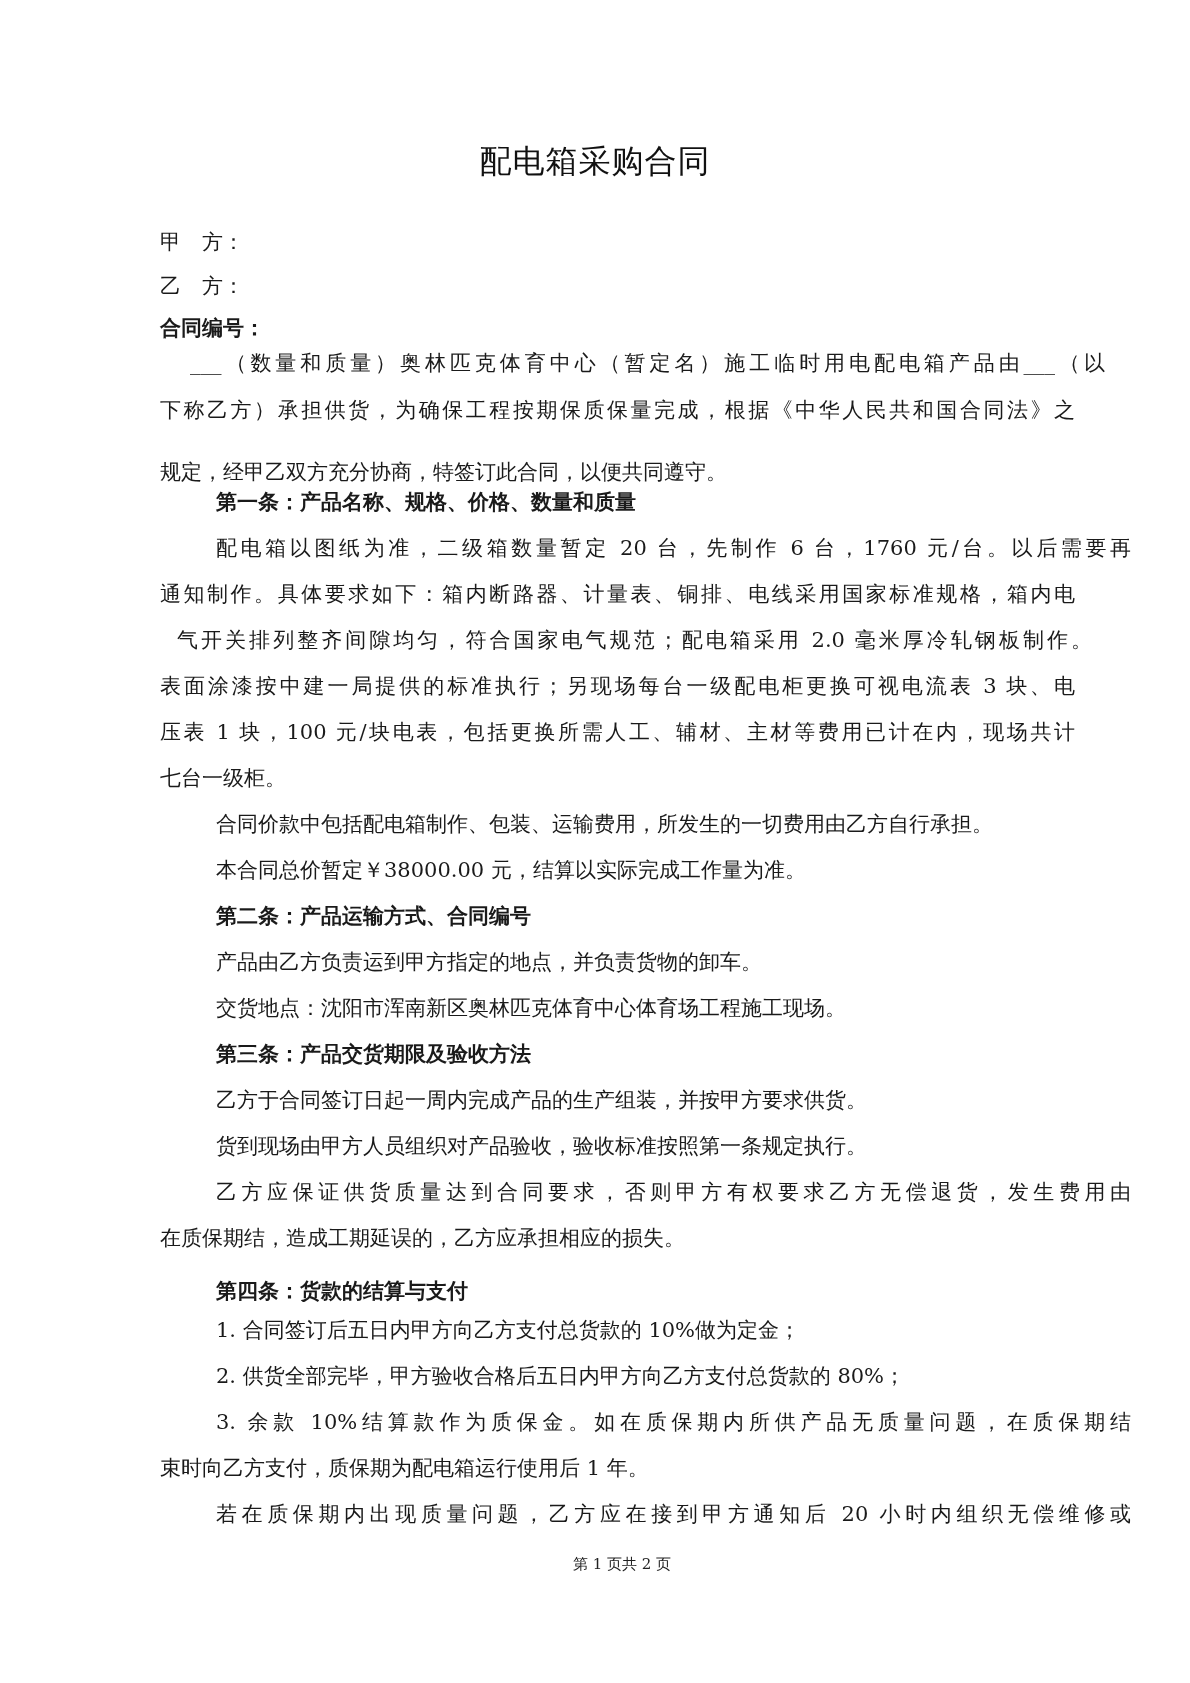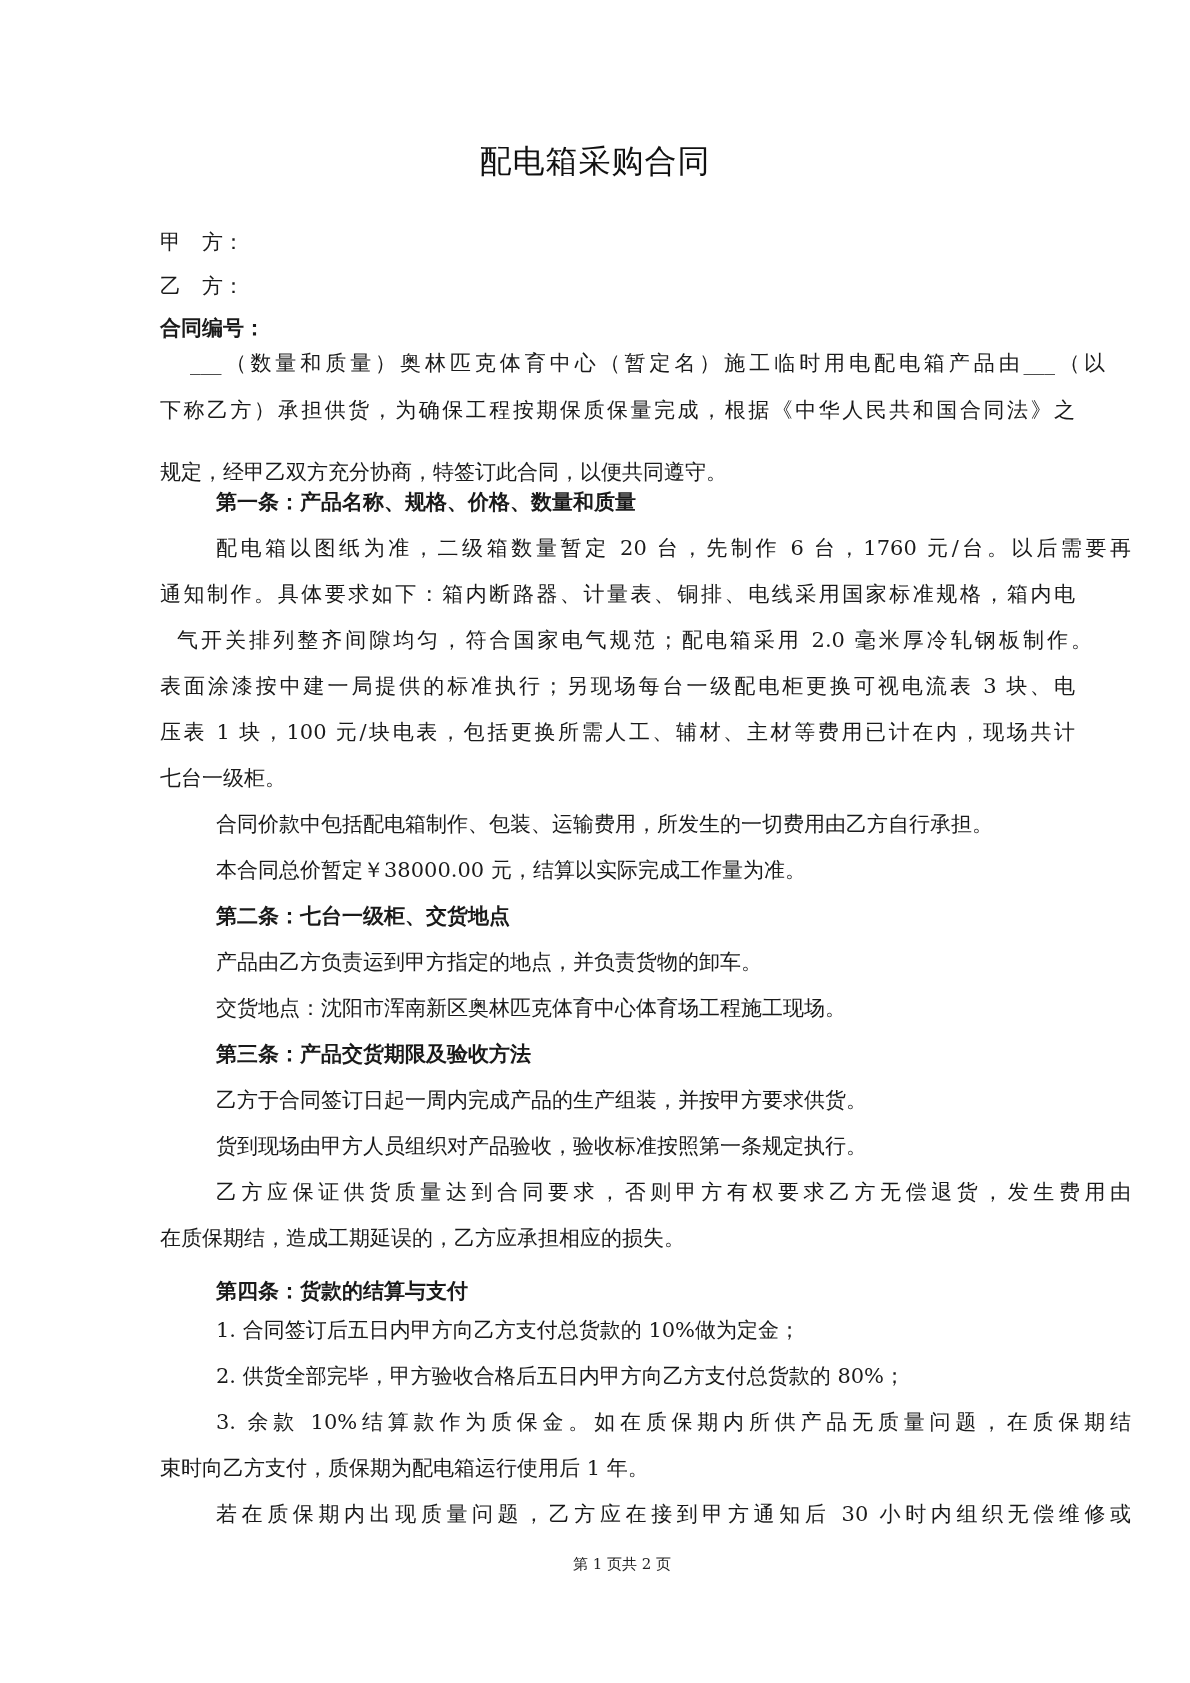--- a/index.html
+++ b/index.html
@@ -94,30 +94,30 @@
       <div class="line " style="top: 462px;">规定，经甲乙双方充分协商，特签订此合同，以便共同遵守。</div>
       <div class="line indent bold" style="top: 492px;">第一条：产品名称、规格、价格、数量和质量</div>
       <div class="line indent justify" style="top: 538px;">配电箱以图纸为准，二级箱数量暂定 20 台，先制作 6 台，1760 元/台。以后需要再</div>
       <div class="line justify" style="top: 584px;">通知制作。具体要求如下：箱内断路器、计量表、铜排、电线采用国家标准规格，箱内电</div>
       <div class="line justify" style="top: 630px; margin-left: 17px;">气开关排列整齐间隙均匀，符合国家电气规范；配电箱采用 2.0 毫米厚冷轧钢板制作。</div>
       <div class="line justify" style="top: 676px;">表面涂漆按中建一局提供的标准执行；另现场每台一级配电柜更换可视电流表 3 块、电</div>
       <div class="line justify" style="top: 722px;">压表 1 块，100 元/块电表，包括更换所需人工、辅材、主材等费用已计在内，现场共计</div>
       <div class="line " style="top: 768px;">七台一级柜。</div>
       <div class="line indent" style="top: 814px;">合同价款中包括配电箱制作、包装、运输费用，所发生的一切费用由乙方自行承担。</div>
       <div class="line indent" style="top: 860px;">本合同总价暂定￥38000.00 元，结算以实际完成工作量为准。</div>
-      <div class="line indent bold" style="top: 906px;">第二条：七台一级柜、交货地点</div>
+      <div class="line indent bold" style="top: 906px;">第二条：产品运输方式、合同编号</div>
       <div class="line indent" style="top: 952px;">产品由乙方负责运到甲方指定的地点，并负责货物的卸车。</div>
       <div class="line indent" style="top: 998px;">交货地点：沈阳市浑南新区奥林匹克体育中心体育场工程施工现场。</div>
       <div class="line indent bold" style="top: 1044px;">第三条：产品交货期限及验收方法</div>
       <div class="line indent" style="top: 1090px;">乙方于合同签订日起一周内完成产品的生产组装，并按甲方要求供货。</div>
       <div class="line indent" style="top: 1136px;">货到现场由甲方人员组织对产品验收，验收标准按照第一条规定执行。</div>
       <div class="line indent justify" style="top: 1182px;">乙方应保证供货质量达到合同要求，否则甲方有权要求乙方无偿退货，发生费用由</div>
       <div class="line " style="top: 1228px;">在质保期结，造成工期延误的，乙方应承担相应的损失。</div>
       <div class="line indent bold" style="top: 1237px; margin-top: 44px;">第四条：货款的结算与支付</div>
       <div class="line indent" style="top: 1320px;">1. 合同签订后五日内甲方向乙方支付总货款的 10%做为定金；</div>
       <div class="line indent" style="top: 1366px;">2. 供货全部完毕，甲方验收合格后五日内甲方向乙方支付总货款的 80%；</div>
       <div class="line indent justify" style="top: 1412px;">3. 余款 10%结算款作为质保金。如在质保期内所供产品无质量问题，在质保期结</div>
       <div class="line " style="top: 1458px;">束时向乙方支付，质保期为配电箱运行使用后 1 年。</div>
-      <div class="line indent justify" style="top: 1504px;">若在质保期内出现质量问题，乙方应在接到甲方通知后 30 小时内组织无偿维修或</div>
+      <div class="line indent justify" style="top: 1504px;">若在质保期内出现质量问题，乙方应在接到甲方通知后 20 小时内组织无偿维修或</div>
     </div>
 
   <div class="footer">第 1 页共 2 页</div>
 </div>
 
 </body></html>

